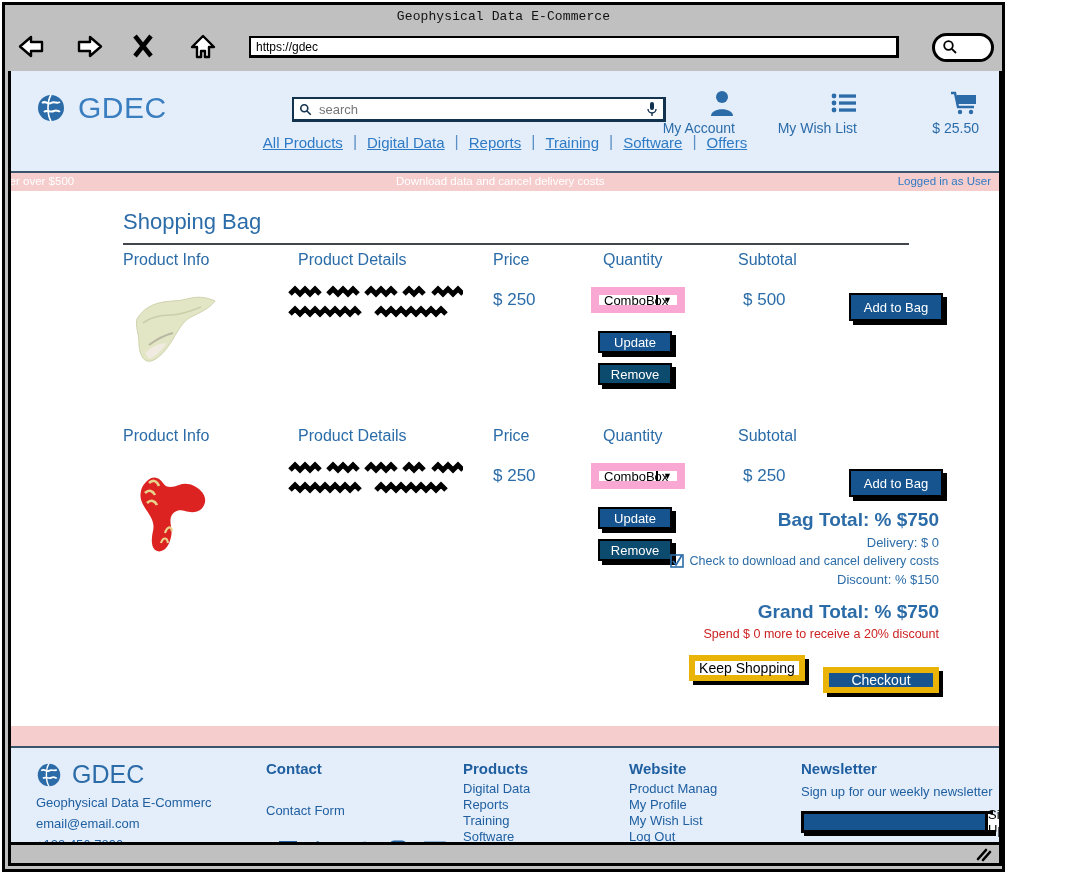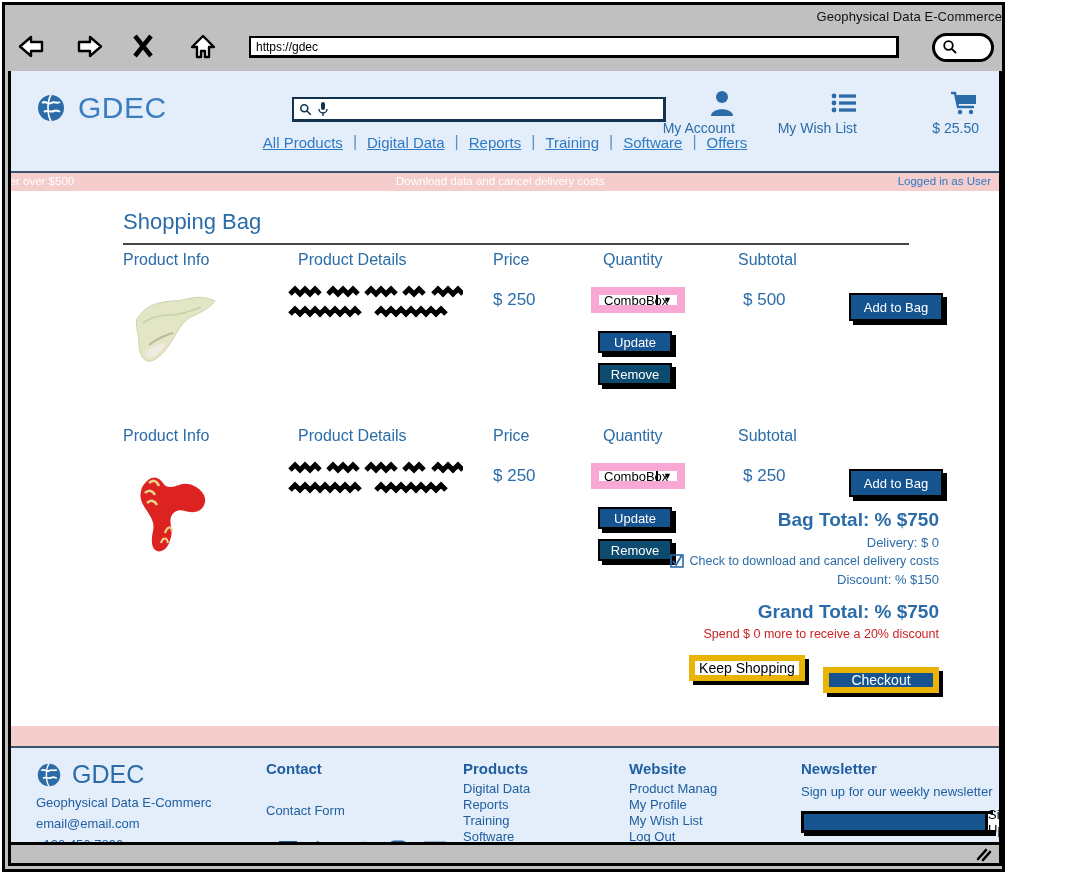--- a/index.html
+++ b/index.html
@@ -14,23 +14,24 @@
   
   #browser-window {
     position: absolute;
     left: 2px; top: 2px;
     width: 1003px; height: 870px;
     background: #c0c0c0;
     border: 3px solid #000;
   }
   #browser-titlebar {
     height: 22px;
-    display: flex; align-items: center; justify-content: flex-end;
+    display: flex; align-items: center; justify-content: center;
     font-size: 13px; color: #111;
     letter-spacing: .1px;
+    font-family: Liberation Mono, monospace;
   }
   #browser-navbar {
     height: 40px;
     display: flex; align-items: center;
     padding: 0 8px 0 12px;
     gap: 27px;
   }
   .nav-glyph { width: 30px; height: 30px; flex: 0 0 auto; }
   #url-bar {
     flex: 1 1 auto;
@@ -306,20 +307,21 @@
           <path d="M15 2 C11 8 11 22 15 28" fill="none" stroke="#fff" stroke-width="1.6"></path>
         </svg>
         <span id="brand-text">GDEC</span>
       </div>
 
       <div id="header-search">
         <svg width="13" height="13" viewBox="0 0 16 16">
           <circle cx="6.5" cy="6.5" r="4.3" fill="none" stroke="#13324e" stroke-width="2"></circle>
           <path d="M9.8 9.8 L14.5 14.5" stroke="#13324e" stroke-width="2"></path>
         </svg>
+        <input id="header-search-input" value="" placeholder="search" style="">
         <svg width="12" height="16" viewBox="0 0 12 16">
           <rect x="4" y="1" width="4" height="8" rx="2" fill="#13324e"></rect>
           <path d="M2 8 A4 4 0 0 0 10 8" fill="none" stroke="#13324e" stroke-width="1.4"></path>
           <path d="M6 12 L6 15" stroke="#13324e" stroke-width="1.4"></path>
         </svg>
       </div>
 
       <div id="header-actions">
         <div class="header-action">
           <svg width="26" height="30" viewBox="0 0 26 30">

